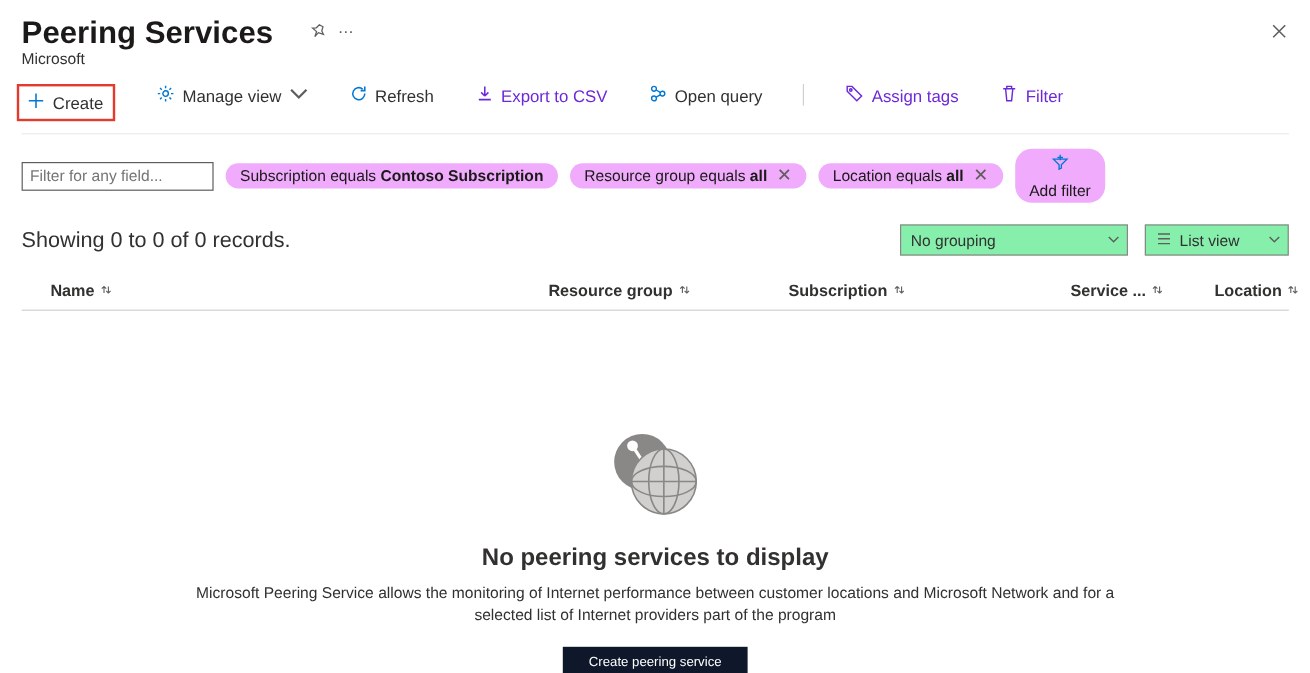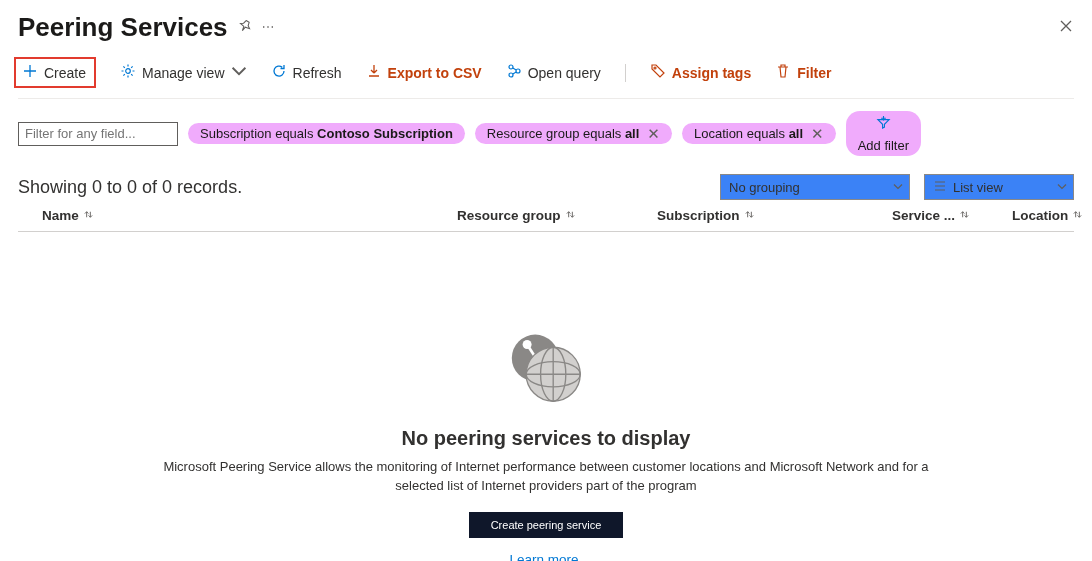--- a/index.html
+++ b/index.html
@@ -8,48 +8,48 @@
     font-family: "Segoe UI", -apple-system, BlinkMacSystemFont, sans-serif;
     font-size: 13px;
     color: #323130;
     background: #fff;
     width: 1092px;
   }
   .page { padding: 12px 18px; }
   .header-row {
     display: flex;
     align-items: center;
-    gap: 6px;
+    gap: 26px;
   }
   .page-title {
     font-size: 26px;
     font-weight: 600;
     color: #1b1a19;
   }
   .header-icons { color: #605e5c; display: flex; gap: 10px; margin-left:4px;}
   .header-icons svg { width:14px; height:14px; }
   .close-icon { margin-left: auto; color: #605e5c; cursor:pointer; }
   .subtitle { font-size: 13px; color: #323130; margin-top: -2px; }
   .toolbar {
     display: flex;
-    align-items: center;
-    gap: 24px;
+    align-items: flex-start;
+    gap: 34px;
     margin-top: 14px;
     padding-bottom: 10px;
     border-bottom: 1px solid #edebe9;
   }
   .tb-btn {
     display: inline-flex;
     align-items: center;
     gap: 6px;
     font-size: 14px;
     cursor: pointer;
     color: #323130;
   }
-  .tb-btn.disabled { color: #c2410c; cursor:default;font-weight:bold;}
+  .tb-btn.disabled { color: #6d28d9; cursor:default;}
   .tb-btn svg { width:16px; height:16px; }
   .tb-btn.create {
     border: 2px solid #e23b2e;
     padding: 4px 8px 4px 6px;
     margin-left:-4px;
   }
   .accent { color: #0078d4; }
   .divider { width:1px; height:18px; background:#d2d0ce; }
   .filters-row {
     display: flex;
@@ -92,32 +92,33 @@
   .select-box {
     height: 26px;
     border: 1px solid #8a8886;
     padding: 2px 24px 2px 8px;
     font-size: 13px;
     display: inline-flex;
     align-items: center;
     gap:6px;
     position: relative;
     cursor:pointer;
-    background:#3b82f6;
+    background:#86efac;
   }
   .select-box.wide { width: 190px; }
-  .select-box.listv { width: 150px; }
+  .select-box.listv { width: 120px; }
   .select-box .chev {
     position:absolute; right:6px; top:50%; transform:translateY(-50%);
     color:#605e5c;
   }
   .table-head {
     display: grid;
     grid-template-columns: 415px 200px 235px 120px 100px;
     border-bottom: 1px solid #d2d0ce;
+    margin-top: 14px;
     padding: 8px 0 8px 24px;
     font-size: 13.5px;
     font-weight:600;
   }
   .th { display:inline-flex; align-items:center; gap:4px; cursor:pointer;}
   .th svg { width:11px; height:11px; color:#605e5c;}
   .empty {
     text-align:center;
     margin-top: 90px;
   }
@@ -155,20 +156,21 @@
           </svg>
       </span>
       <span style="letter-spacing:1px;">⋯</span>
     </span>
     <span class="close-icon">
       <svg width="16" height="16" viewBox="0 0 16 16" stroke="currentColor" stroke-width="1.3">
           <path d="M3 3l10 10M13 3L3 13"></path>
         </svg>
     </span>
   </div>
+  <div class="subtitle">Microsoft</div>
 
   <div class="toolbar">
     <span class="tb-btn create">
       <span class="accent">
         <svg viewBox="0 0 16 16" stroke="currentColor" stroke-width="1.3">
             <path d="M8 2v12M2 8h12"></path>
           </svg>
       </span>
       <span>Create</span>
     </span>

